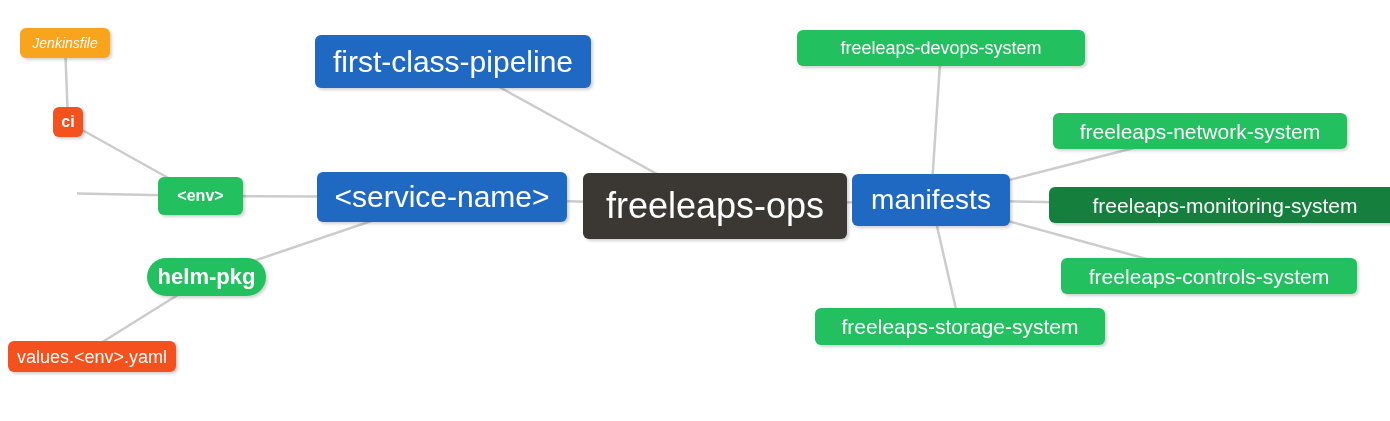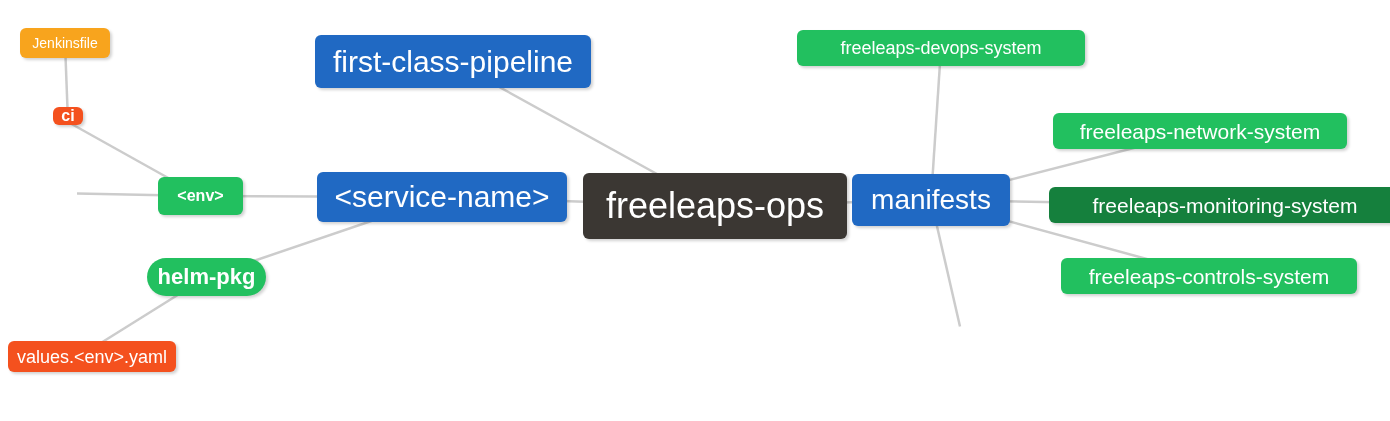--- a/index.html
+++ b/index.html
@@ -49,26 +49,27 @@
       <line x1="92" y1="348.5" x2="206.5" y2="277" stroke="#CCCCCC" stroke-width="2.5"></line>
       <line x1="453" y1="61.5" x2="715" y2="206" stroke="#CCCCCC" stroke-width="2.5"></line>
       <line x1="442" y1="197" x2="715" y2="206" stroke="#CCCCCC" stroke-width="2.5"></line>
       <line x1="715" y1="206" x2="931" y2="200" stroke="#CCCCCC" stroke-width="2.5"></line>
       <line x1="931" y1="200" x2="941" y2="48" stroke="#CCCCCC" stroke-width="2.5"></line>
       <line x1="931" y1="200" x2="1200" y2="131" stroke="#CCCCCC" stroke-width="2.5"></line>
       <line x1="931" y1="200" x2="1211" y2="205" stroke="#CCCCCC" stroke-width="2.5"></line>
       <line x1="931" y1="200" x2="1209" y2="276" stroke="#CCCCCC" stroke-width="2.5"></line>
       <line x1="931" y1="200" x2="960" y2="326.5" stroke="#CCCCCC" stroke-width="2.5"></line>
     </svg>
-<div class="node" style="left: 20px; top: 28px; width: 90px; height: 30px; font-size: 14px; background: rgb(248, 164, 29); color: rgb(255, 255, 255);">Jenkinsfile</div>
-    <div class="node bold" style="left: 53px; top: 107px; width: 30px; height: 18px; font-size: 16px; background: rgb(244, 81, 30); color: rgb(255, 255, 255);">ci</div>
+<div class="node" style="left: 20px; top: 28px; width: 90px; height: 30px; font-size: 14px; background: rgb(248, 164, 29); color: rgb(255, 255, 255); font-style: italic;">Jenkinsfile</div>
+    <div class="node bold" style="left: 53px; top: 107px; width: 30px; height: 30px; font-size: 16px; background: rgb(244, 81, 30); color: rgb(255, 255, 255);">ci</div>
     <div class="node bold" style="left: 158px; top: 177px; width: 85px; height: 38px; font-size: 16px; background: rgb(34, 192, 95); color: rgb(255, 255, 255);">&lt;env&gt;</div>
     <div class="node bold" style="left: 147px; top: 258px; width: 119px; height: 38px; font-size: 22px; background: rgb(34, 192, 95); color: rgb(255, 255, 255); border-radius: 19px;">helm-pkg</div>
     <div class="node" style="left: 8px; top: 333px; width: 168px; height: 31px; font-size: 18px; background: rgb(244, 81, 30); color: rgb(255, 255, 255); margin-top: 8px;">values.&lt;env&gt;.yaml</div>
     <div class="node" style="left: 315px; top: 35px; width: 276px; height: 53px; font-size: 30px; background: rgb(32, 105, 195); color: rgb(255, 255, 255);">first-class-pipeline</div>
     <div class="node" style="left: 317px; top: 172px; width: 250px; height: 50px; font-size: 30px; background: rgb(32, 105, 195); color: rgb(255, 255, 255);">&lt;service-name&gt;</div>
     <div class="node" style="left: 583px; top: 173px; width: 264px; height: 66px; font-size: 36px; background: rgb(59, 55, 51); color: rgb(255, 255, 255);">freeleaps-ops</div>
     <div class="node" style="left: 852px; top: 174px; width: 158px; height: 52px; font-size: 28px; background: rgb(32, 105, 195); color: rgb(255, 255, 255);">manifests</div>
     <div class="node" style="left: 797px; top: 30px; width: 288px; height: 36px; font-size: 18px; background: rgb(34, 192, 95); color: rgb(255, 255, 255);">freeleaps-devops-system</div>
     <div class="node" style="left: 1053px; top: 113px; width: 294px; height: 36px; font-size: 21px; background: rgb(34, 192, 95); color: rgb(255, 255, 255);">freeleaps-network-system</div>
     <div class="node" style="left: 1049px; top: 187px; width: 352px; height: 36px; font-size: 21px; background: #15803d; color: rgb(255, 255, 255);">freeleaps-monitoring-system</div>
     <div class="node" style="left: 1061px; top: 258px; width: 296px; height: 36px; font-size: 21px; background: rgb(34, 192, 95); color: rgb(255, 255, 255);">freeleaps-controls-system</div>
+    <div class="node" style="left: 815px; top: 308px; width: 290px; height: 37px; font-size: 21px; background: rgb(34, 192, 95); color: rgb(255, 255, 255);">freeleaps-storage-system</div>
   </div>
 
 </body></html>

